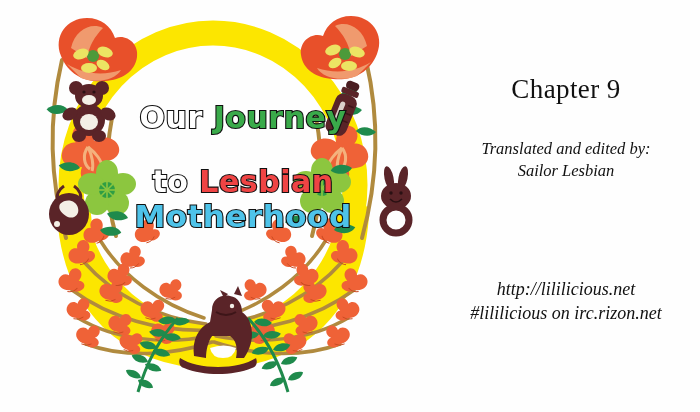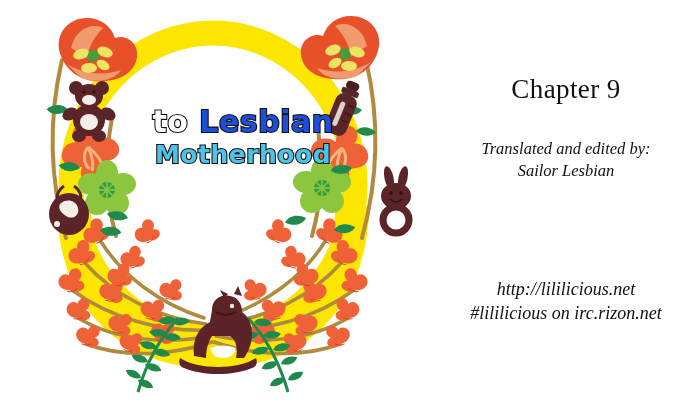--- a/index.html
+++ b/index.html
@@ -47,24 +47,24 @@
     letter-spacing: 0.5px;
     white-space: nowrap;
   }
   .tw {
     display: inline-block;
     -webkit-text-stroke: 2.2px #111111;
     paint-order: stroke fill;
   }
   .tw.white  { color: #ffffff; }
   .tw.green  { color: #3aaa4a; }
-  .tw.pink   { color: #1d4ed8; }
+  .tw.pink   { color: #ef4444; margin-top: 29px; }
   .tw.cyan   { color: #4ec3e9; }
   .title-line.l2 { margin-top: 4px; }
-  .title-line.l3 { margin-top: 4px; font-size: 25px; }
+  .title-line.l3 { margin-top: 4px; font-size: 31px; }
 
   
   #credits {
     position: absolute;
     left: 432px;
     top: 0;
     width: 268px;
     height: 316px;
     text-align: center;
     color: #111111;
@@ -342,20 +342,24 @@
                  L18,28 C20,18 18,10 12,6 L-6,6 C-10,12 -12,20 -12,28 Z"></path>
         <path d="M6,-32 L2,-40 L10,-36 Z"></path>
         <path d="M16,-36 L20,-44 L24,-34 Z"></path>
         <circle cx="14" cy="-24" r="2.2" fill="#f3efe6"></circle>
         <path d="M-2,-18 C4,-14 12,-14 18,-18" fill="none" stroke="#3d1518" stroke-width="2"></path>
         <path d="M-8,18 q14,-5 26,0 q-2,10 -13,10 q-11,0 -13,-10 Z" fill="#fefefe"></path>
       </g>
     </svg>
 
     <div id="title-block">
+      <div class="title-line l1">
+        <span class="tw white">Our</span>
+        <span class="tw green">Journey</span>
+      </div>
       <div class="title-line l2">
         <span class="tw white">to</span>
         <span class="tw pink">Lesbian</span>
       </div>
       <div class="title-line l3">
         <span class="tw cyan">Motherhood</span>
       </div>
     </div>
   </div>
 

